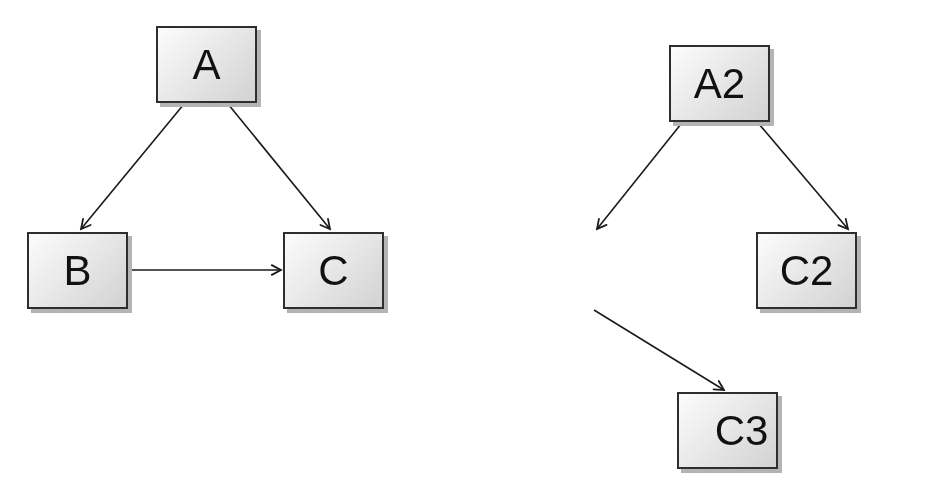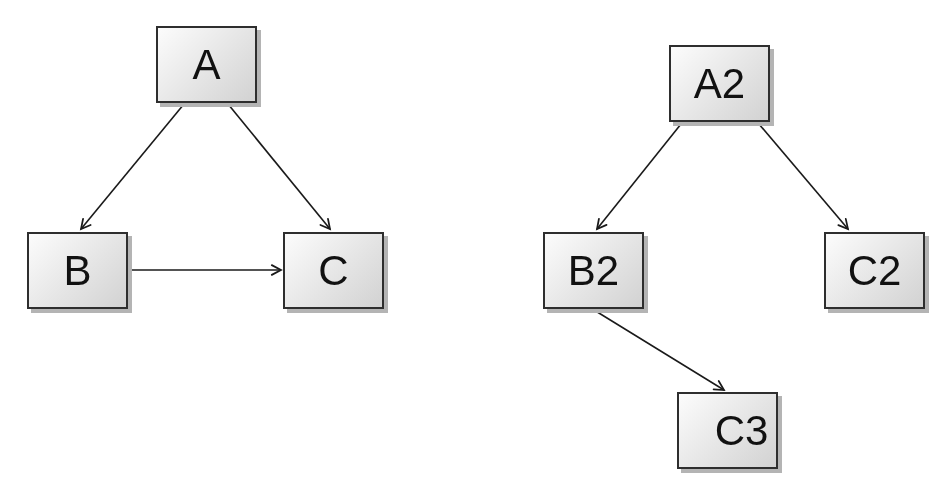--- a/index.html
+++ b/index.html
@@ -43,21 +43,21 @@
     line-height: 1;
     color: #111111;
     user-select: none;
   }
   
   .pos-a  { left: 156px; top: 26px;  }
   .pos-b  { left: 27px;  top: 232px; }
   .pos-c  { left: 283px; top: 232px; }
   .pos-a2 { left: 669px; top: 26px; margin-top: 19px;  }
   .pos-b2 { left: 543px; top: 232px; }
-  .pos-c2 { left: 824px; top: 232px; }
+  .pos-c2 { left: 756px; top: 232px; }
   .pos-c3 { left: 677px; top: 392px; padding-left: 28px; }
 </style>
 </head>
 <body>
 
 <div class="canvas">
 
   <svg class="edges-layer" width="940" height="504" viewBox="0 0 940 504" xmlns="http://www.w3.org/2000/svg">
     <defs>
       <marker id="arrowhead" viewBox="0 0 12 12" refX="10" refY="6" markerWidth="13" markerHeight="13" orient="auto" markerUnits="userSpaceOnUse">
@@ -80,23 +80,20 @@
   <div class="node pos-b">
     <span class="node-label">B</span>
   </div>
   <div class="node pos-c">
     <span class="node-label">C</span>
   </div>
 
   <div class="node pos-a2">
     <span class="node-label">A2</span>
   </div>
-  <div class="node pos-b2">
-    <span class="node-label">B2</span>
-  </div>
   <div class="node pos-c2">
     <span class="node-label">C2</span>
   </div>
   <div class="node pos-c3">
     <span class="node-label">C3</span>
   </div>
 
 </div>
 
 </body></html>

